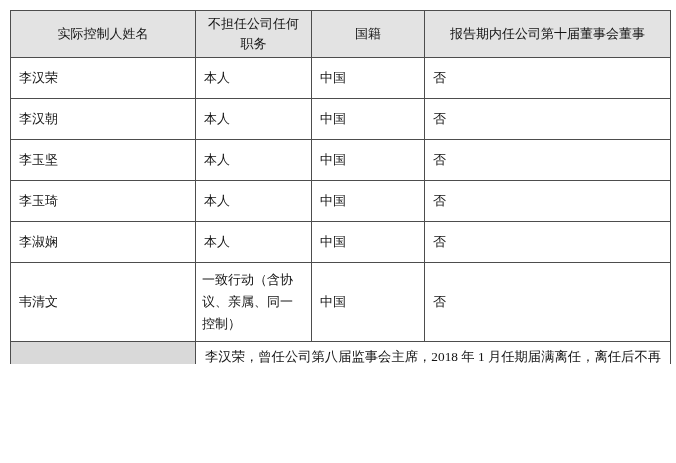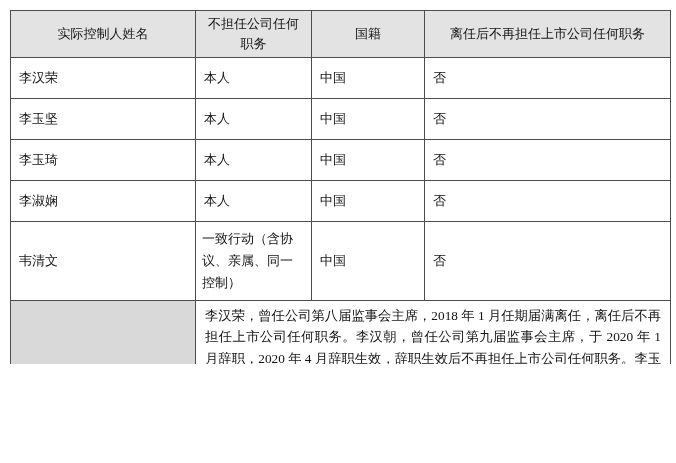--- a/index.html
+++ b/index.html
@@ -57,24 +57,30 @@
       <col style="width:185px">
         <col style="width:116px">
         <col style="width:113px">
         <col style="width:246px">
     </colgroup>
     <tbody>
         <tr class="header-row">
       <th>实际控制人姓名</th>
       <th>不担任公司任何职务</th>
       <th>国籍</th>
-      <th>离任后不再担任上市公司任何职务</th>
+      <th>报告期内任公司第十届董事会董事</th>
     </tr>
     <tr class="data-row">
       <td>李汉荣</td>
+      <td>本人</td>
+      <td>中国</td>
+      <td>否</td>
+    </tr>
+    <tr class="data-row">
+      <td>李汉朝</td>
       <td>本人</td>
       <td>中国</td>
       <td>否</td>
     </tr>
     <tr class="data-row">
       <td>李玉坚</td>
       <td>本人</td>
       <td>中国</td>
       <td>否</td>
     </tr>

